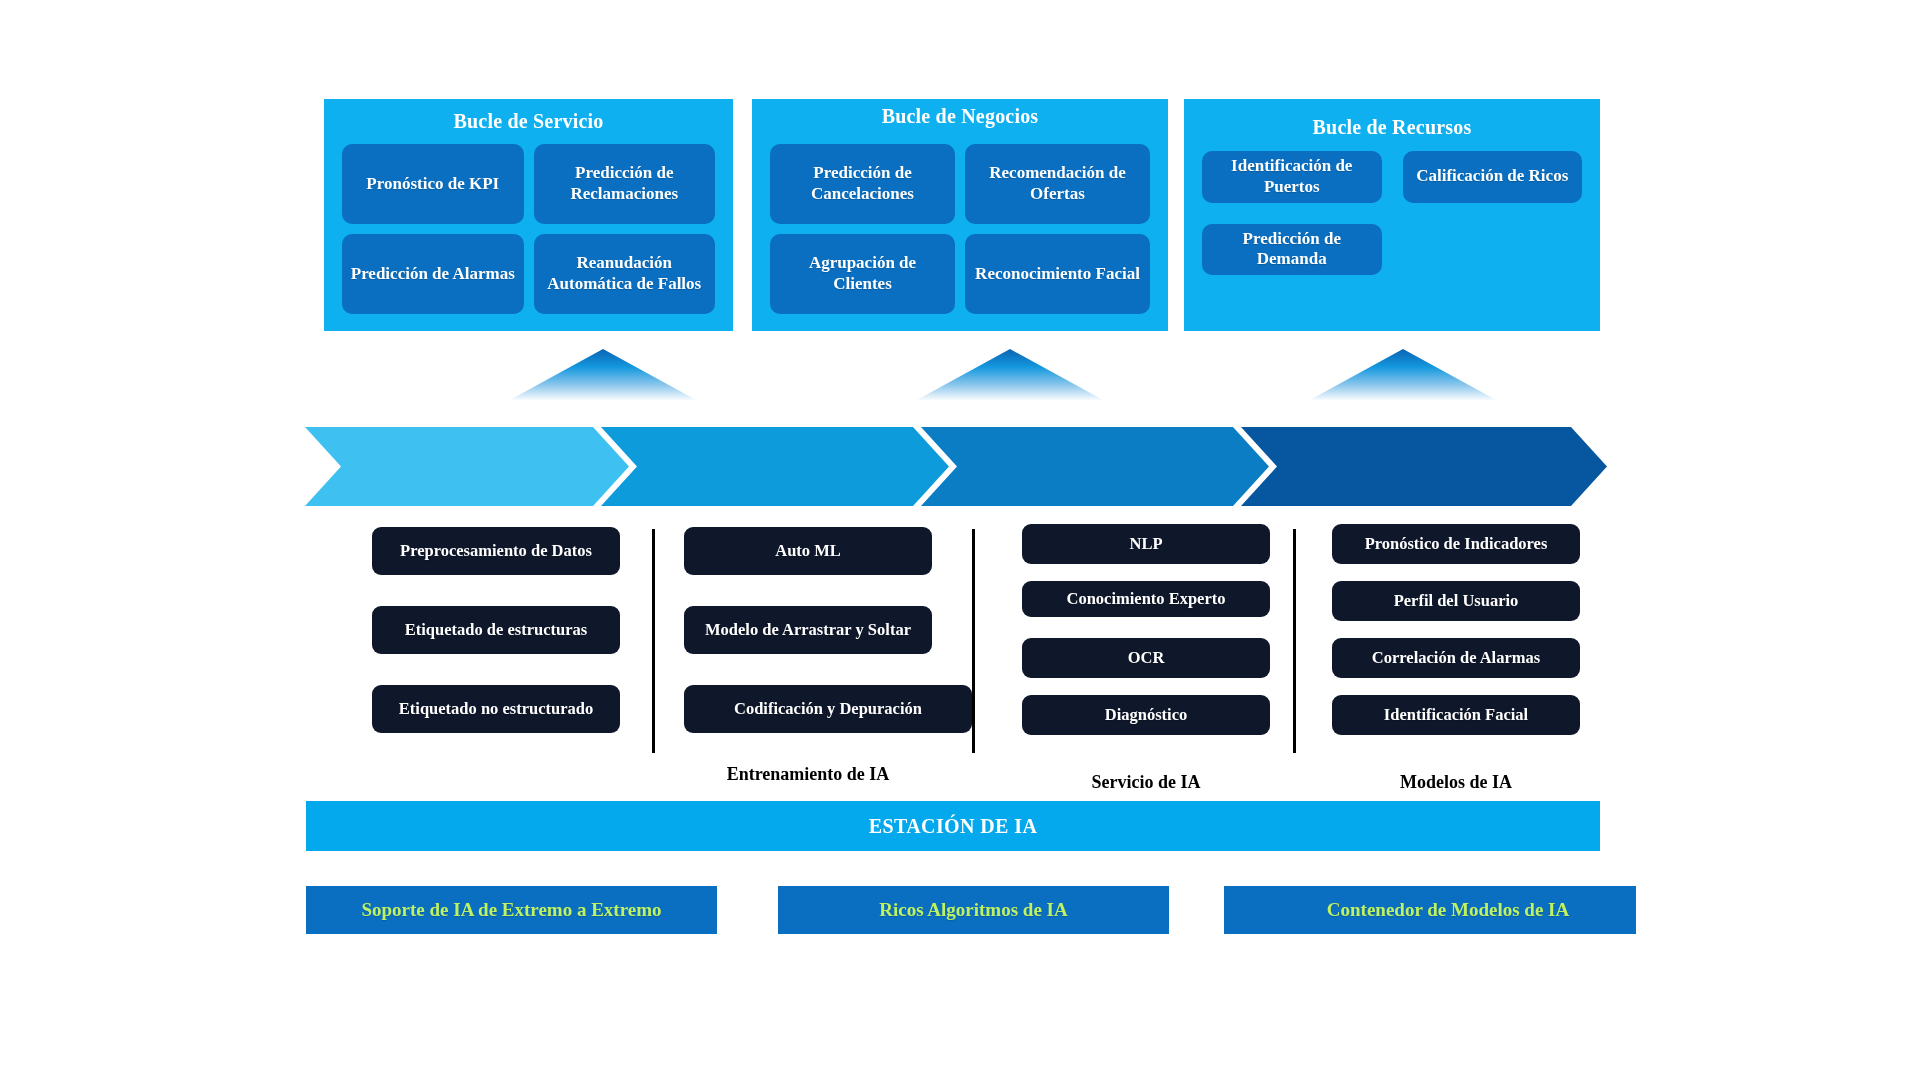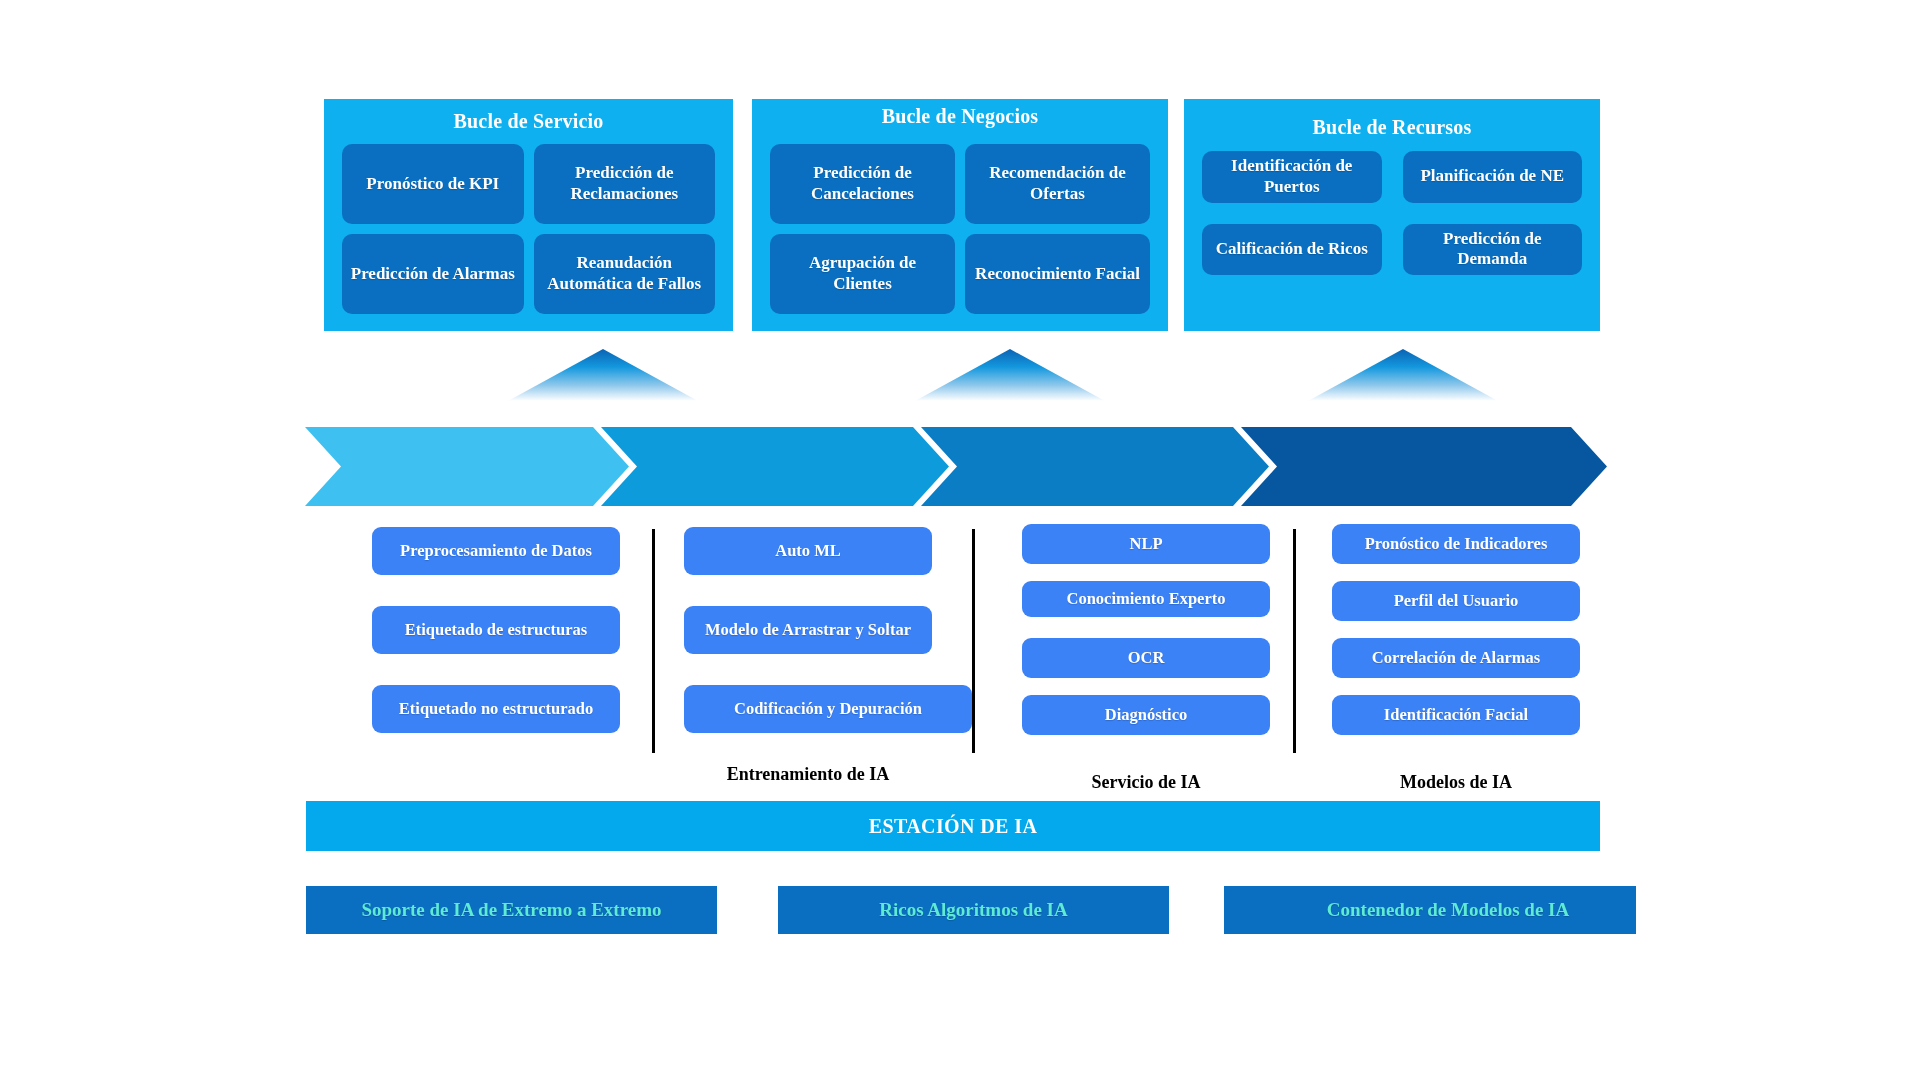--- a/index.html
+++ b/index.html
@@ -65,21 +65,21 @@
   
   .chev-band {
     position: absolute;
   }
 
   
   .col {
     position: absolute;
   }
   .pill {
-    background: #3b82f6;
+    background: #0f172a;
     border-radius: 9px;
     color: #ffffff;
     font-weight: bold;
     font-size: 16.5px;
     display: flex;
     align-items: center;
     justify-content: center;
     text-align: center;
     box-sizing: border-box;
     padding: 2px 6px;
@@ -110,21 +110,21 @@
     letter-spacing: .4px;
     display: flex;
     align-items: center;
     justify-content: center;
   }
 
   
   .foot-box {
     position: absolute;
     background: #0A6FC0;
-    color: #5eead4;
+    color: #bef264;
     font-weight: bold;
     font-size: 19px;
     display: flex;
     align-items: center;
     justify-content: center;
     text-align: center;
     text-shadow: 0 1px 1px rgba(0,0,0,.18);
     font-family: Liberation Serif, serif;
   }
 </style>
@@ -150,21 +150,20 @@
       <div class="loop-cell">Recomendación de Ofertas</div>
       <div class="loop-cell">Agrupación de Clientes</div>
       <div class="loop-cell">Reconocimiento Facial</div>
     </div>
   </div>
 
   <div class="loop-panel" style="left:1184px; top:99px; width:416px; height:232px;">
     <div class="loop-title" style="position:absolute; left:0; top:17px; width:100%;">Bucle de Recursos</div>
     <div class="loop-grid" style="position:absolute; left:18px; top:52px; width:380px; height:124px;gap:21px;">
       <div class="loop-cell">Identificación de Puertos</div>
-      <div class="loop-cell">Planificación de NE</div>
       <div class="loop-cell">Calificación de Ricos</div>
       <div class="loop-cell">Predicción de Demanda</div>
     </div>
   </div>
 
   <svg class="tri" style="left:508px; top:349px;" width="190" height="52" viewBox="0 0 190 52">
     <defs>
       <linearGradient id="triGrad1" x1="0" y1="0" x2="0" y2="1">
         <stop offset="0%" stop-color="#0A63B4"></stop>
         <stop offset="35%" stop-color="#1498DE"></stop>

